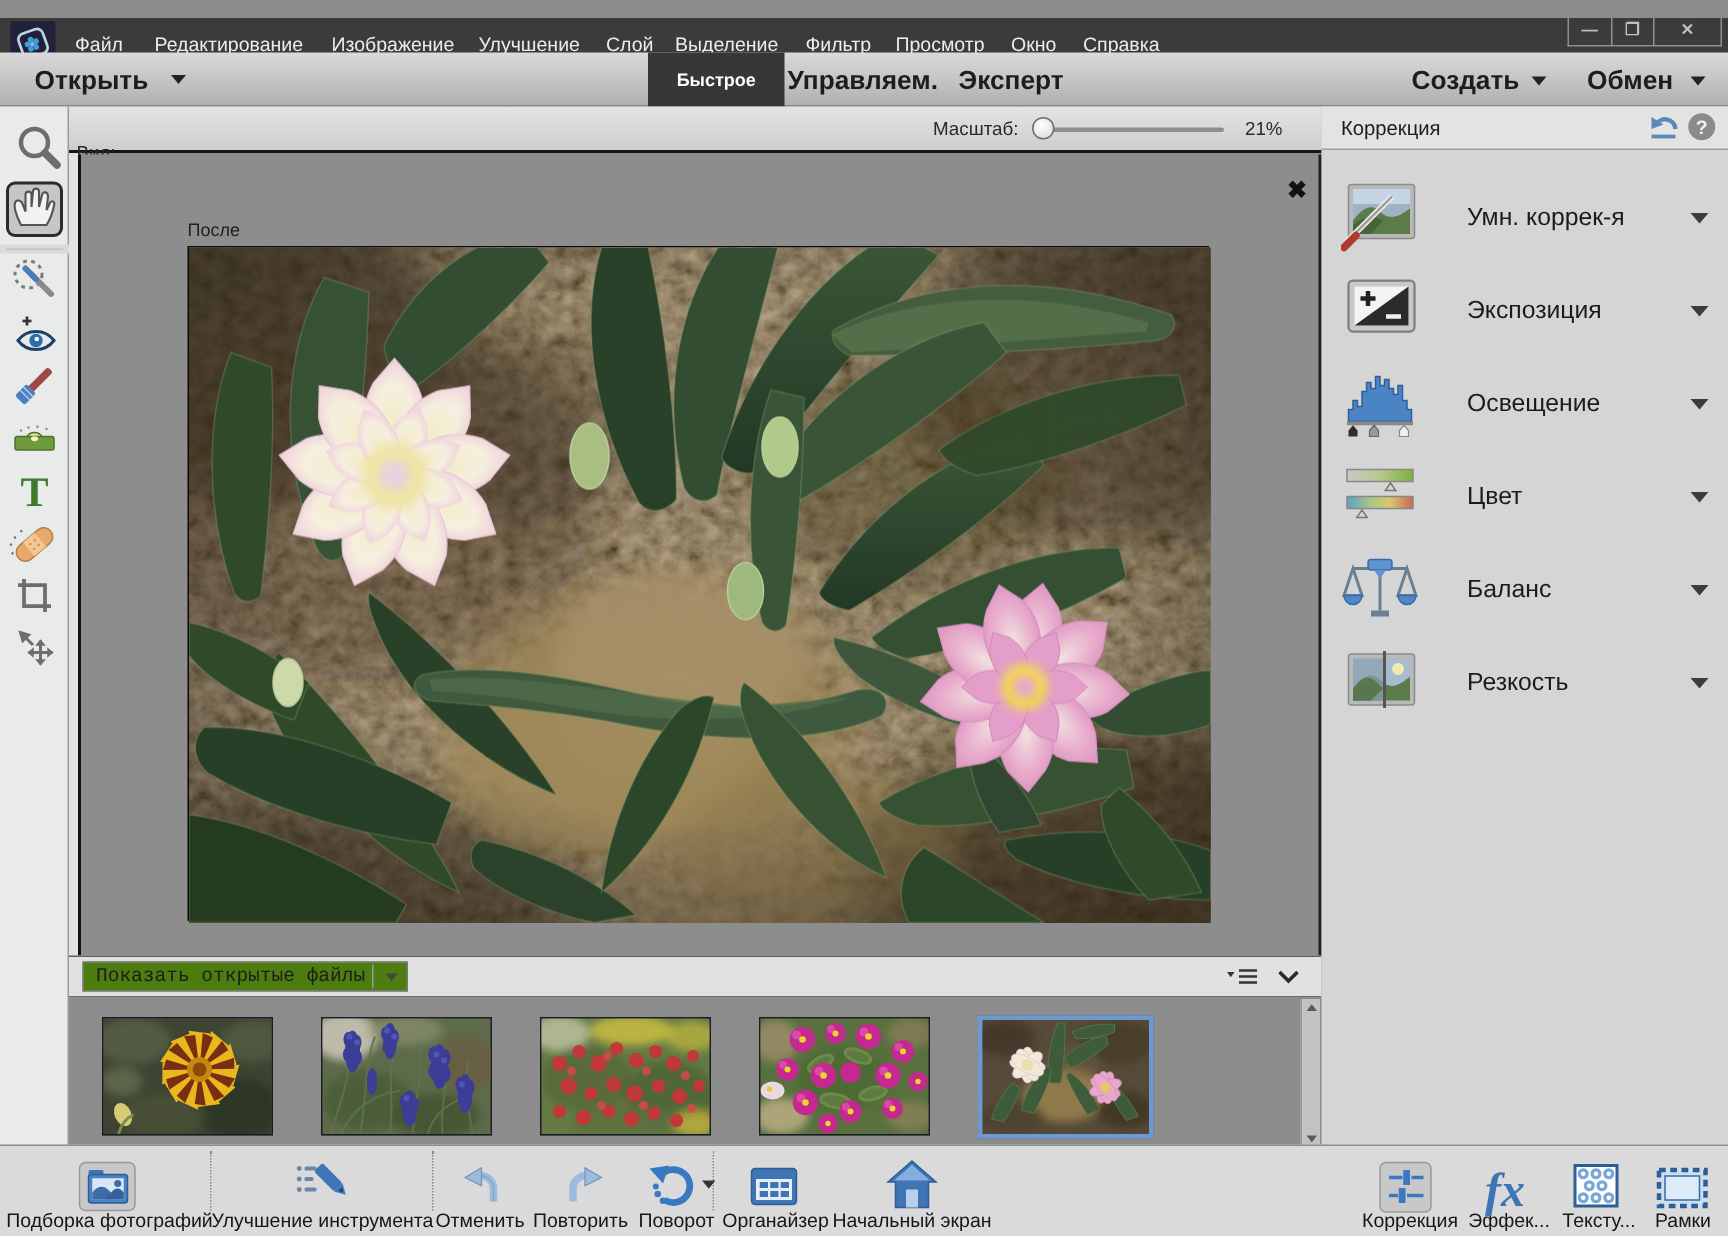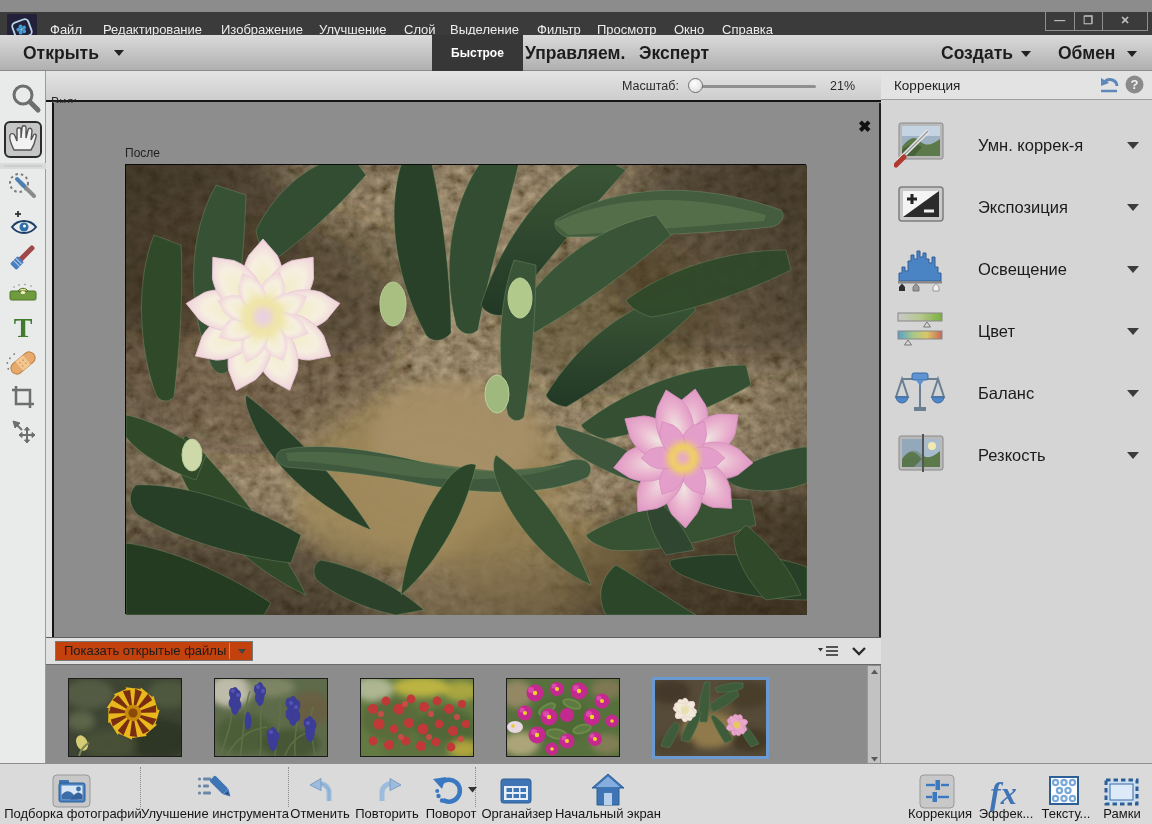--- a/index.html
+++ b/index.html
@@ -32,21 +32,21 @@
 #zoomknob { position:absolute; left:-2px; top:-7px; width:15px; height:15px; border-radius:50%; background:radial-gradient(circle at 40% 35%, #ffffff, #d8d8d8); border:1.5px solid #6f6f6f; }
 
 
 #canvas { left:52px; top:103px; width:829px; height:534px; background:#8d8d8d; border-left:2px solid #141414; border-right:2px solid #202020; }
 #lblposle { position:absolute; left:71px; top:43px; font-size:12px; color:#1f1f1f; }
 #closex { position:absolute; left:804px; top:14px; font-size:16px; font-weight:bold; color:#111; }
 #photo { position:absolute; left:71px; top:61px; width:681px; height:450px; border:1px solid #0a0a0a; }
 
 
 #openbar { left:46px; top:637px; width:835px; height:28px; background:#e1e1e1; border-top:1px solid #5e5e5e; border-bottom:1px solid #6a6a6a; }
-#openbtn { position:absolute; left:9px; top:3px; width:198px; height:20px; background:#c2410c; border:1px solid #787878; font-size:13px; color:#1d1d1d; line-height:18px; padding-left:8px; }
+#openbtn { position:absolute; left:9px; top:3px; width:217px; height:20px; background:#4d7c0f; border:1px solid #787878; font-size:13px; color:#1d1d1d; line-height:18px; padding-left:8px;font-family:Liberation Mono, monospace; }
 
 
 #bin { left:46px; top:666px; width:835px; height:97px; background:#8c8c8c; }
 .thumb { position:absolute; top:12px; width:114px; height:79px; border:1px solid #1c1c1c; background:#557; }
 #binscroll { position:absolute; right:1px; top:0; width:13px; height:99px; background:#c2c2c2; border-left:1px solid #9a9a9a; }
 
 
 #rpanel { left:881px; top:71px; width:271px; height:693px; background:#d5d5d5; }
 #rphead { position:absolute; left:0; top:0; width:271px; height:29px; background:#e3e3e3; border-bottom:1px solid #9d9d9d; }
 #rphead .t { position:absolute; left:13px; top:7px; font-size:13.5px; color:#1d1d1d; }

